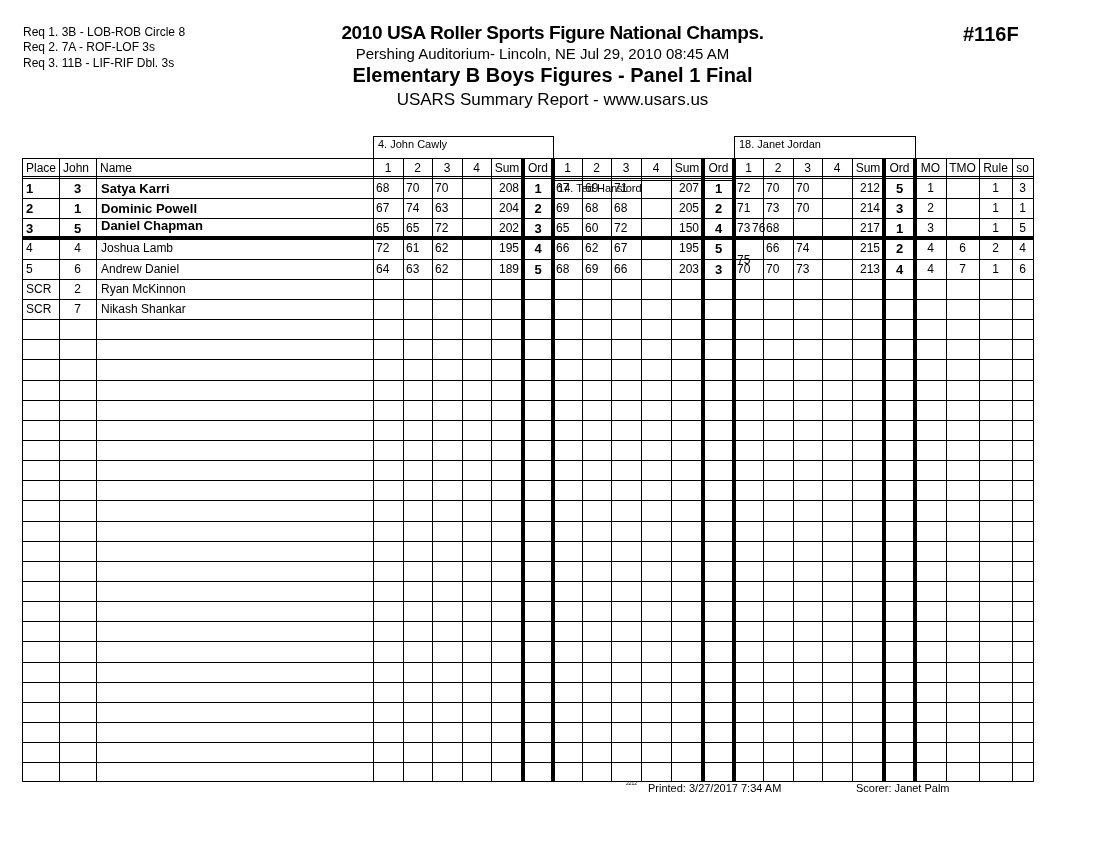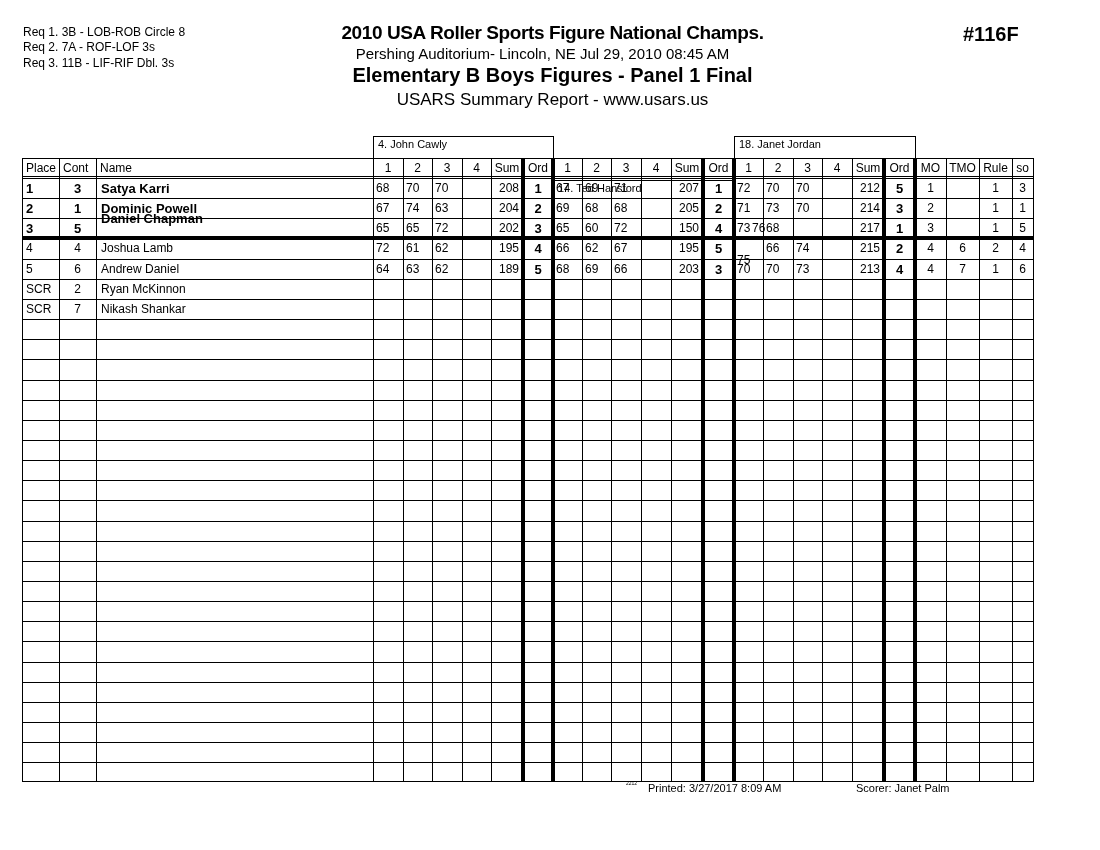--- a/index.html
+++ b/index.html
@@ -96,21 +96,21 @@
     <div class="hl" style="left:22px;top:621px;width:1012px"></div>
     <div class="hl" style="left:22px;top:641px;width:1012px"></div>
     <div class="hl" style="left:22px;top:662px;width:1012px"></div>
     <div class="hl" style="left:22px;top:682px;width:1012px"></div>
     <div class="hl" style="left:22px;top:702px;width:1012px"></div>
     <div class="hl" style="left:22px;top:722px;width:1012px"></div>
     <div class="hl" style="left:22px;top:742px;width:1012px"></div>
     <div class="hl" style="left:22px;top:762px;width:1012px"></div>
     <div class="hl" style="left:22px;top:781px;width:1012px"></div>
     <div class="cell" style="left:23px;top:159px;width:37px">Place</div>
-    <div class="cell" style="left:60px;top:159px;width:37px">Cont</div>
+    <div class="cell" style="left:60px;top:159px;width:37px">John</div>
     <div class="cell" style="left:97px;top:159px;width:277px">Name</div>
     <div class="cell c" style="left:373px;top:159px;width:30px;padding:0">1</div>
     <div class="cell c" style="left:403px;top:159px;width:29px;padding:0">2</div>
     <div class="cell c" style="left:432px;top:159px;width:30px;padding:0">3</div>
     <div class="cell c" style="left:462px;top:159px;width:29px;padding:0">4</div>
     <div class="cell c" style="left:491px;top:159px;width:32px;padding:0">Sum</div>
     <div class="cell c" style="left:523px;top:159px;width:30px;padding:0">Ord</div>
     <div class="cell c" style="left:553px;top:159px;width:29px;padding:0">1</div>
     <div class="cell c" style="left:582px;top:159px;width:29px;padding:0">2</div>
     <div class="cell c" style="left:611px;top:159px;width:30px;padding:0">3</div>
@@ -172,21 +172,21 @@
     <div class="cell" style="left:793px;top:199px;width:29px">70</div>
     <div class="cell" style="left:822px;top:199px;width:30px"></div>
     <div class="cell r" style="left:852px;top:199px;width:31px">214</div>
     <div class="cell c b" style="left:884px;top:199px;width:31px;padding:0">3</div>
     <div class="cell c" style="left:915px;top:199px;width:31px;padding:0">2</div>
     <div class="cell c" style="left:946px;top:199px;width:33px;padding:0"></div>
     <div class="cell c" style="left:979px;top:199px;width:33px;padding:0">1</div>
     <div class="cell c" style="left:1012px;top:199px;width:21px;padding:0">1</div>
     <div class="cell b" style="left:23px;top:219px;width:37px">3</div>
     <div class="cell c b" style="left:59px;top:219px;width:37px">5</div>
-    <div class="cell b" style="left:98px;top:209px;width:277px">Daniel Chapman</div>
+    <div class="cell b" style="left:98px;top:216px;width:277px">Daniel Chapman</div>
     <div class="cell" style="left:373px;top:219px;width:30px">65</div>
     <div class="cell" style="left:403px;top:219px;width:29px">65</div>
     <div class="cell" style="left:432px;top:219px;width:30px">72</div>
     <div class="cell" style="left:462px;top:219px;width:29px"></div>
     <div class="cell r" style="left:491px;top:219px;width:31px">202</div>
     <div class="cell c b" style="left:523px;top:219px;width:30px;padding:0">3</div>
     <div class="cell" style="left:553px;top:219px;width:29px">65</div>
     <div class="cell" style="left:582px;top:219px;width:29px">60</div>
     <div class="cell" style="left:611px;top:219px;width:30px">72</div>
     <div class="cell" style="left:641px;top:219px;width:30px"></div>
@@ -262,14 +262,14 @@
     <div class="cell" style="left:23px;top:300px;width:37px">SCR</div>
     <div class="cell c" style="left:59px;top:300px;width:37px">7</div>
     <div class="cell" style="left:98px;top:300px;width:277px">Nikash Shankar</div>
     <div class="cell c" style="left:915px;top:300px;width:31px;padding:0"></div>
     <div class="cell c" style="left:946px;top:300px;width:33px;padding:0"></div>
     <div class="cell c" style="left:979px;top:300px;width:33px;padding:0"></div>
     <div class="cell c" style="left:1012px;top:300px;width:21px;padding:0"></div>
   </div>
 
 <div class="tiny">2212</div>
-<div class="foot" style="left:648px">Printed:  3/27/2017  8:09 AM</div>
+<div class="foot" style="left:648px">Printed:  3/27/2017  7:34 AM</div>
 <div class="foot" style="left:856px">Scorer:   Janet Palm</div>
 
 </body></html>

